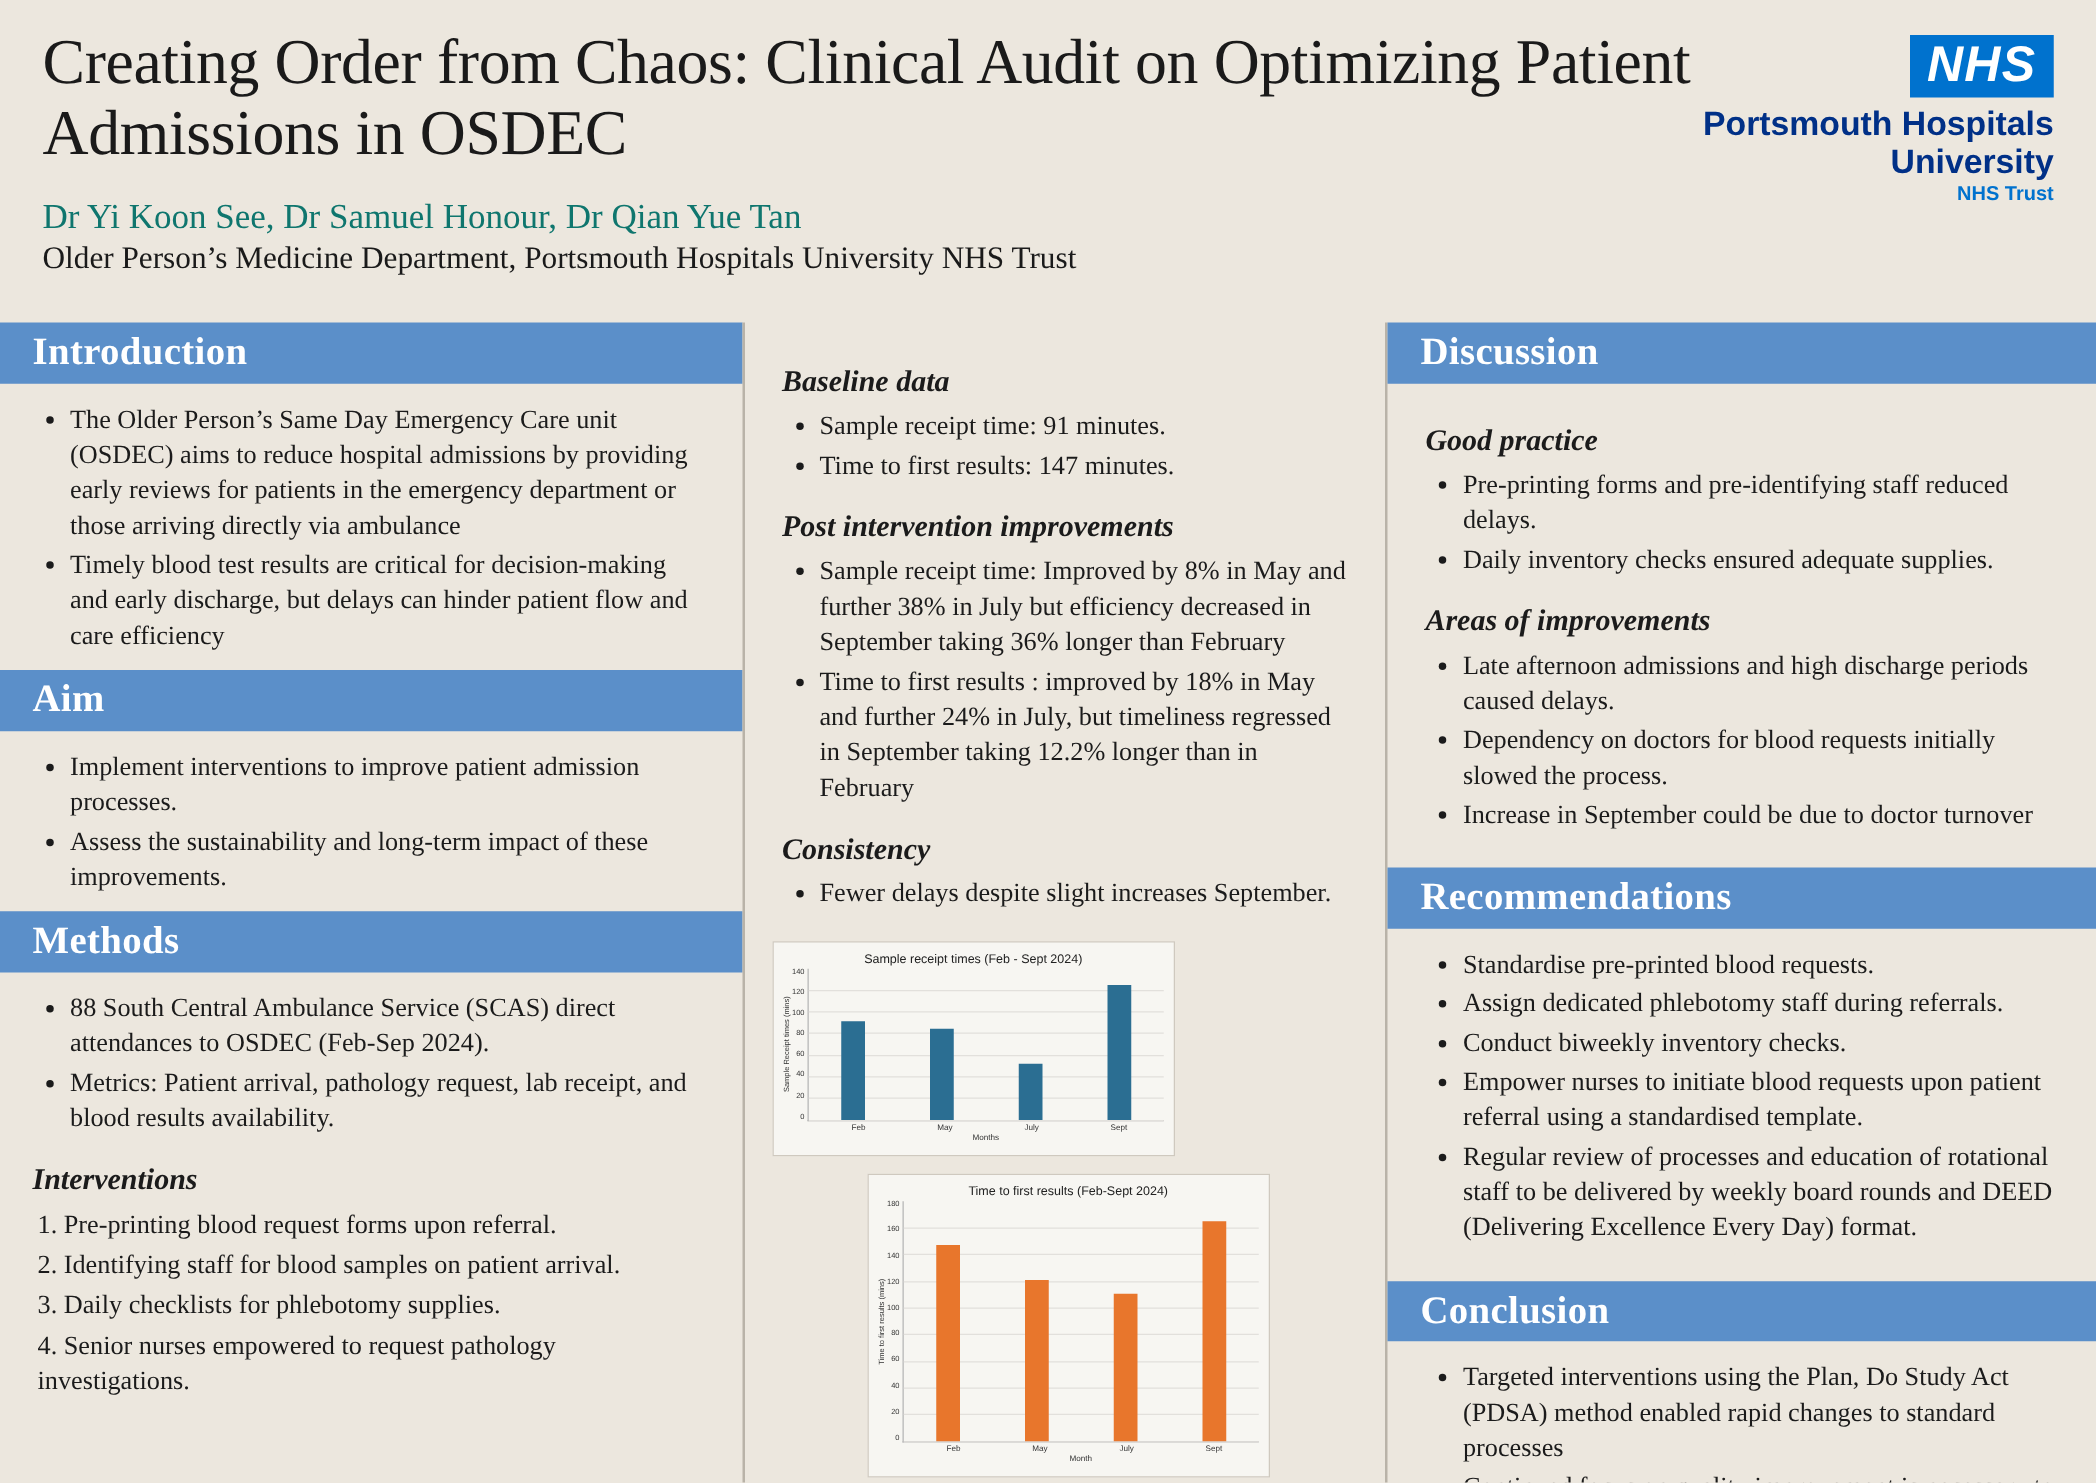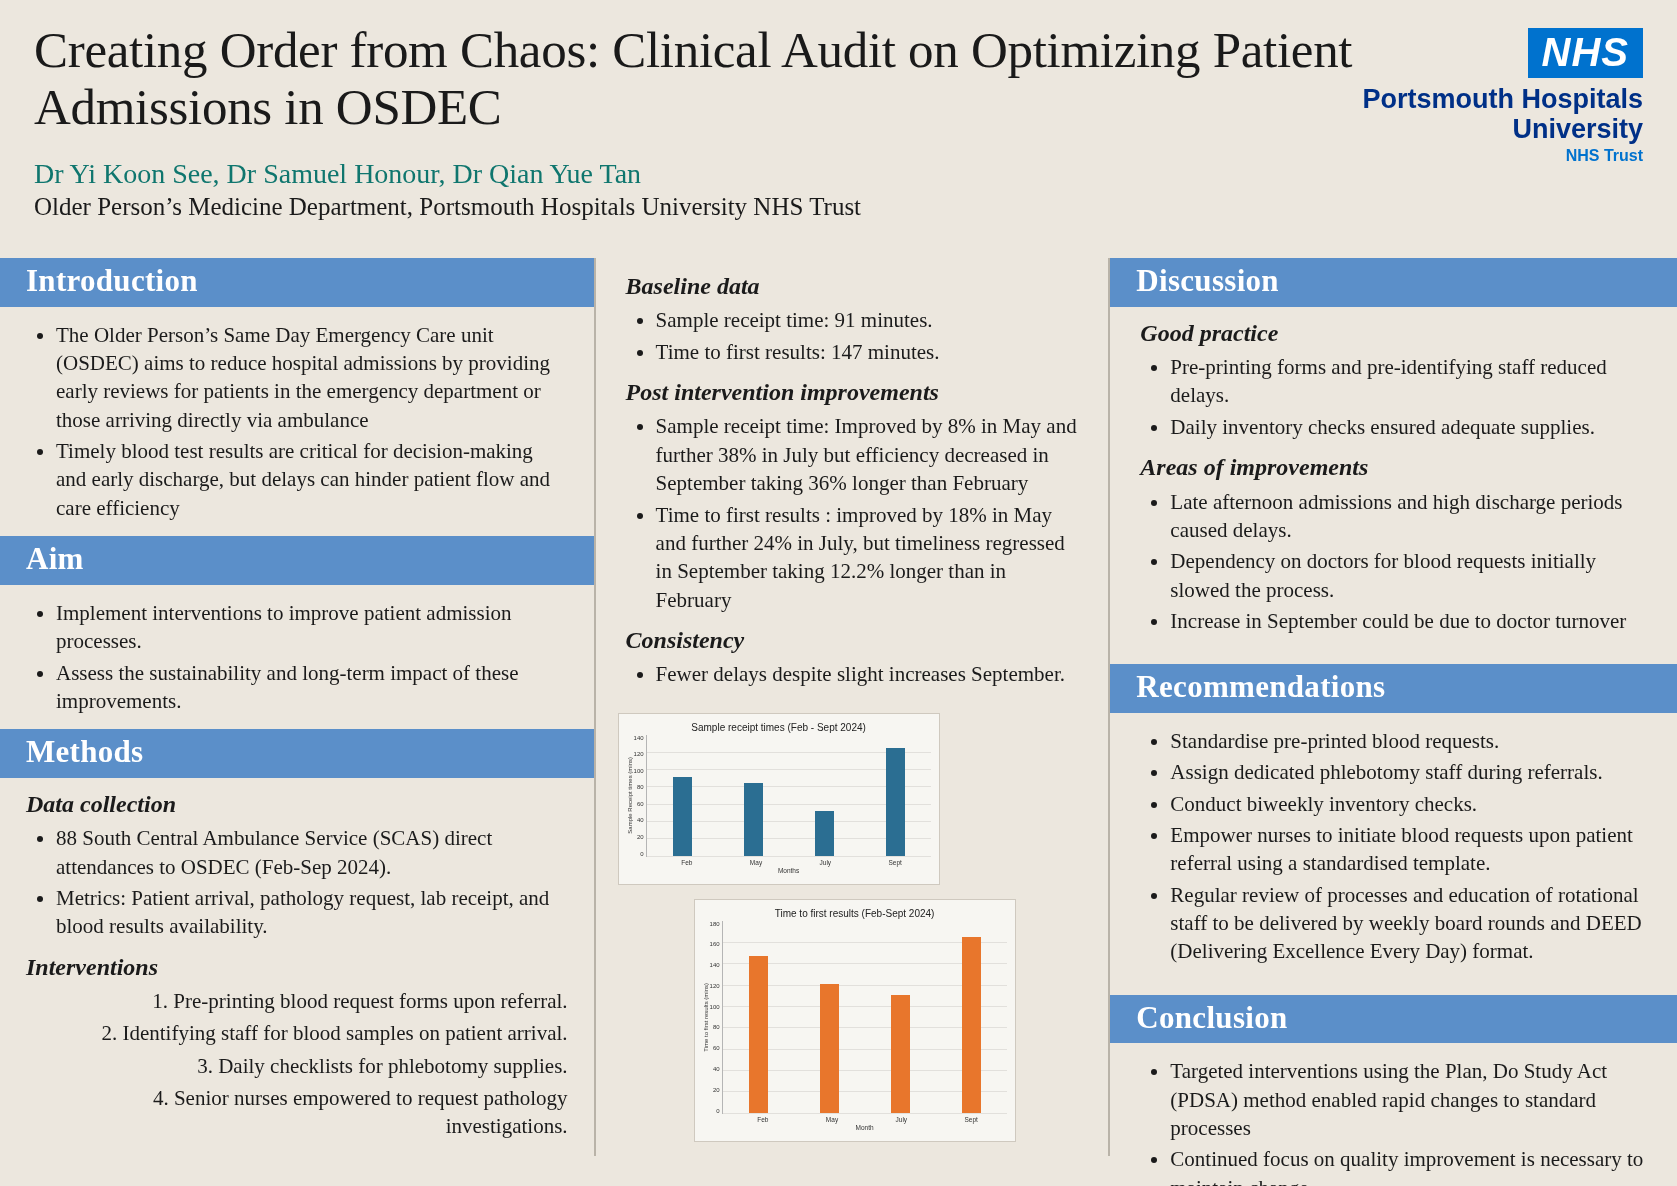--- a/index.html
+++ b/index.html
@@ -118,39 +118,38 @@
     font-size: 21px;
     line-height: 1.35;
   }
   .col-mid .section-body { padding: 12px 22px 4px 30px; }
   .col-right .section-body { padding: 10px 24px 19px 30px; }
 
   .subhead {
     font-style: italic;
     font-weight: bold;
     font-size: 24px;
-    margin: 0 0 4px 0;
+    margin: 20px 0 4px 0;
   }
   ul, ol {
     margin: 4px 0 10px 0;
     padding-left: 30px;
   }
   li {
     margin-bottom: 3px;
     line-height: 1.35;
   }
   ol.plain {
     list-style: none;
     padding-left: 4px;
     counter-reset: stepcount;
   }
   ol.plain li {
     counter-increment: stepcount;
     margin-bottom: 4px;
-    text-align: right;
   }
   ol.plain li:before {
     content: counter(stepcount) ". ";
   }
 
   
   .chart-wrap {
     background: #f7f6f2;
     border: 1px solid #cfc9bf;
     box-sizing: border-box;
@@ -265,21 +264,20 @@
       <div class="band">Aim</div>
       <div class="section-body">
         <ul>
           <li>Implement interventions to improve patient admission processes.</li>
           <li>Assess the sustainability and long-term impact of these improvements.</li>
         </ul>
       </div>
 
       <div class="band">Methods</div>
       <div class="section-body">
-        <div class="subhead">Data collection</div>
         <ul>
           <li>88 South Central Ambulance Service (SCAS) direct attendances to OSDEC (Feb-Sep 2024).</li>
           <li>Metrics: Patient arrival, pathology request, lab receipt, and blood results availability.</li>
         </ul>
         <div class="subhead">Interventions</div>
         <ol class="plain">
           <li>Pre-printing blood request forms upon referral.</li>
           <li>Identifying staff for blood samples on patient arrival.</li>
           <li>Daily checklists for phlebotomy supplies.</li>
           <li>Senior nurses empowered to request pathology investigations.</li>

